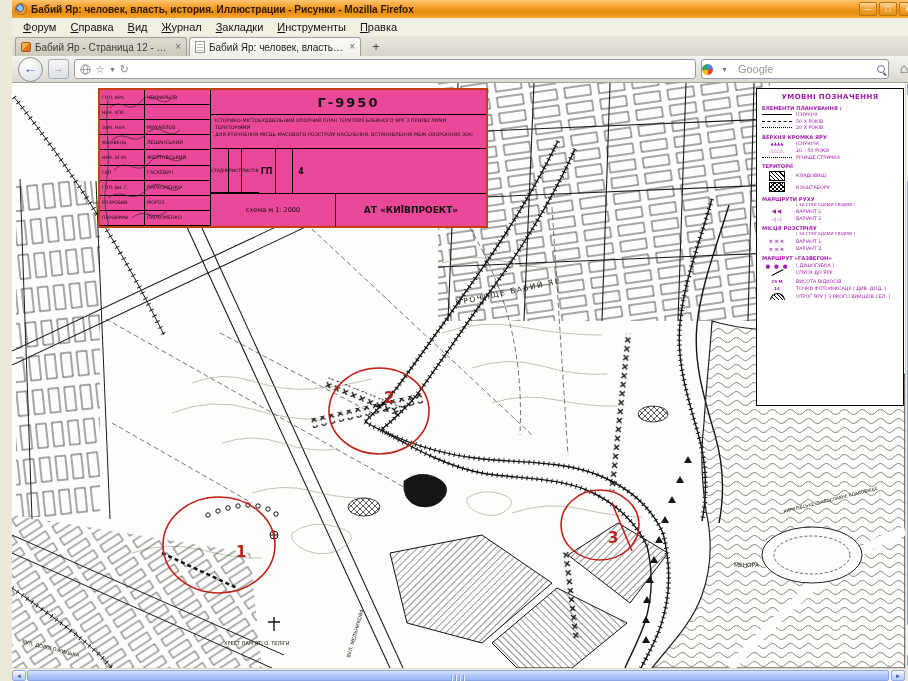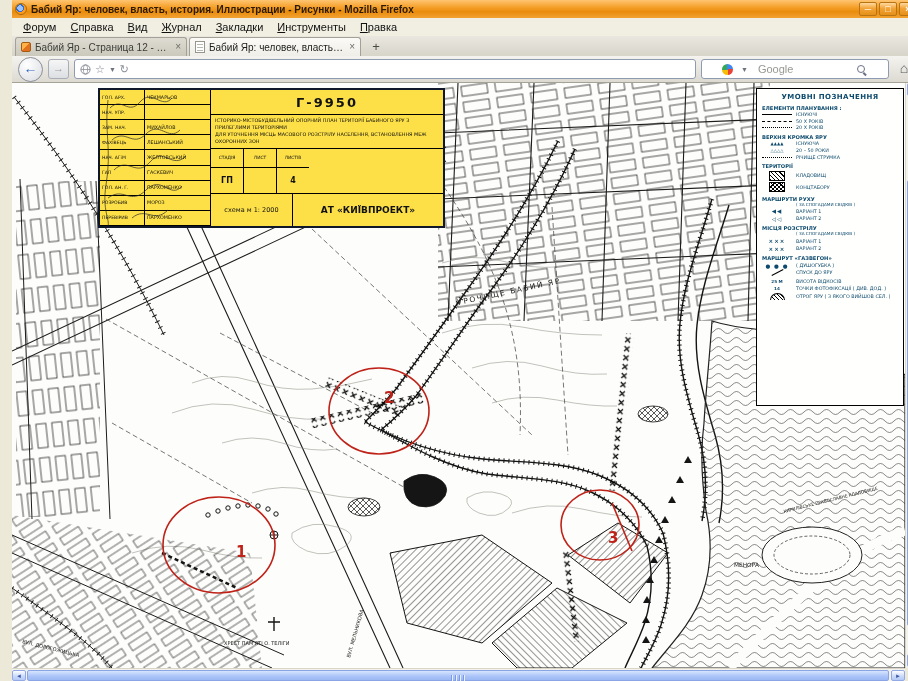--- a/index.html
+++ b/index.html
@@ -51,70 +51,70 @@
   .nav-fwd{width:19px;height:18px;border-radius:3px;border:1px solid #a9adb5;flex:0 0 19px;
     background:linear-gradient(#f6f6f6,#dcdfe3);color:#9a9da3;font-size:11px;line-height:16px;text-align:center;}
   .urlbar{flex:1;height:20px;background:#fff;border:1px solid #8f9bb0;border-radius:3px;
     display:flex;align-items:center;padding:0 5px;gap:4px;box-sizing:border-box;}
   .url-text{font-size:11px;white-space:nowrap;overflow:hidden;flex:1;}
   .url-domain{color:#1c1c1c;}
   .url-path{color:#7b7b7b;}
   .mini-ic{font-size:11px;color:#8b8f98;line-height:11px;}
   .mini-arrow{font-size:7px;color:#6d727c;}
   .searchbox{width:188px;height:20px;background:#fff;border:1px solid #8f9bb0;border-radius:3px;
-    display:flex;align-items:center;padding:0 20px;gap:8px;box-sizing:border-box;flex:0 0 188px;}
+    display:flex;align-items:center;padding:0 0;gap:8px;box-sizing:border-box;flex:0 0 188px;}
   .gball{width:11px;height:11px;border-radius:50%;flex:0 0 11px;
     background:conic-gradient(#4285f4 0 25%,#ea4335 0 50%,#fbbc05 0 75%,#34a853 0);}
   .search-input{border:none;outline:none;flex:1;font-size:11px;min-width:0;
     font-family:"Liberation Sans",sans-serif;color:#444;}
   .search-input::placeholder{color:#979792;}
   .mag{width:9px;height:9px;position:relative;flex:0 0 11px;}
   .mag::before{content:"";position:absolute;left:0;top:0;width:6px;height:6px;border:1.5px solid #6b7widow8;
     border:1.5px solid #6b7288;border-radius:50%;}
   .mag::after{content:"";position:absolute;left:7px;top:7px;width:4px;height:1.6px;background:#6b7288;
     transform:rotate(45deg);transform-origin:0 0;}
   .toolbtn{width:20px;height:20px;font-size:14px;color:#55595f;text-align:center;line-height:19px;flex:0 0 20px;}
 
   
   .content{position:absolute;top:83px;left:0;width:893px;height:585px;background:#fdfdfb;overflow:hidden;}
   .map-svg{position:absolute;top:0;left:0;}
 
   
-  .titleblock{position:absolute;left:86px;top:5px;width:347px;height:140px;background:#fde047;
-    border:2px solid #0f172a;display:flex;box-sizing:border-box;font-family:"DejaVu Sans",sans-serif;color:#111;}
+  .titleblock{position:absolute;left:86px;top:5px;width:390px;height:140px;background:#ec4899;
+    border:2px solid #c2410c;display:flex;box-sizing:border-box;font-family:"DejaVu Sans",sans-serif;color:#111;}
   .stamp{width:110px;border-right:1.5px solid #000;display:flex;flex-direction:column;position:relative;}
   .stamp-row{flex:1;display:flex;border-bottom:0.5px solid #000;align-items:center;}
   .stamp-row:last-child{border-bottom:none;}
   .stamp-role{width:42px;font-size:4.6px;padding-left:2px;border-right:0.5px solid #000;align-self:stretch;
     display:flex;align-items:center;}
   .stamp-name{flex:1;font-size:4.8px;padding-left:2px;}
   .sig-overlay{position:absolute;right:0;top:0;pointer-events:none;}
   .tb-main{flex:1;display:flex;flex-direction:column;}
   .tb-code{height:24px;border-bottom:1.5px solid #000;font-size:13px;font-weight:bold;letter-spacing:2px;
     display:flex;align-items:center;justify-content:center;}
   .tb-desc{height:34px;border-bottom:1.5px solid #000;font-size:4.9px;line-height:1.4;padding:2px 4px;box-sizing:border-box;}
   .tb-mid{height:44px;border-bottom:1.5px solid #000;display:flex;}
   .tb-doctype{flex:1;border-right:1.5px solid #000;font-size:6.8px;display:flex;align-items:center;
     justify-content:center;text-align:center;padding:0 4px;}
-  .tb-stage{width:98px;display:flex;flex-direction:column;}
+  .tb-stage{width:98px;display:flex;}
   .tb-stage-head{flex:1;display:flex;border-bottom:0.8px solid #000;}
   .tb-stage-head span{flex:1;font-size:4.4px;display:flex;align-items:center;justify-content:center;
     border-right:0.8px solid #000;}
   .tb-stage-head span:last-child{border-right:none;}
   .tb-stage-vals{flex:1.4;display:flex;}
   .tb-stage-vals span{flex:1;font-size:8px;font-weight:bold;display:flex;align-items:center;justify-content:center;
     border-right:0.8px solid #000;}
   .tb-stage-vals span:last-child{border-right:none;}
   .tb-bottom{flex:1;display:flex;text-align:right;}
   .tb-scale{flex:1;border-right:1.5px solid #000;font-size:6.5px;display:flex;align-items:center;justify-content:center;}
   .tb-org{width:150px;font-size:9px;font-weight:bold;display:flex;align-items:center;justify-content:center;}
 
   
   .legend{position:absolute;left:744px;top:5px;width:148px;height:318px;background:#fffffd;
-    border:1.5px solid #000;box-sizing:border-box;padding:4px 5px;font-family:"DejaVu Sans",sans-serif;color:#0c4a6e;}
+    border:1.5px solid #000;box-sizing:border-box;padding:4px 5px;font-family:"DejaVu Sans",sans-serif;color:#a21caf;}
   .lg-title{font-size:7px;font-weight:bold;text-align:center;letter-spacing:.4px;margin-bottom:3px;}
   .lg-head{font-size:5.2px;font-weight:bold;margin-top:3.5px;}
   .lg-note{font-size:4.2px;margin-left:34px;}
   .lg-row{display:flex;align-items:center;gap:4px;margin-top:1.6px;}
   .lg-lab{font-size:4.8px;}
   .ls{width:30px;flex:0 0 30px;display:flex;align-items:center;justify-content:center;}
   .ls-solid{border-top:1.4px solid #000;height:0;}
   .ls-dash{border-top:1.4px dashed #000;height:0;}
   .ls-dot{border-top:1.4px dotted #000;height:0;}
   .ls-sym{font-size:5.5px;font-weight:bold;letter-spacing:1px;line-height:6px;}

